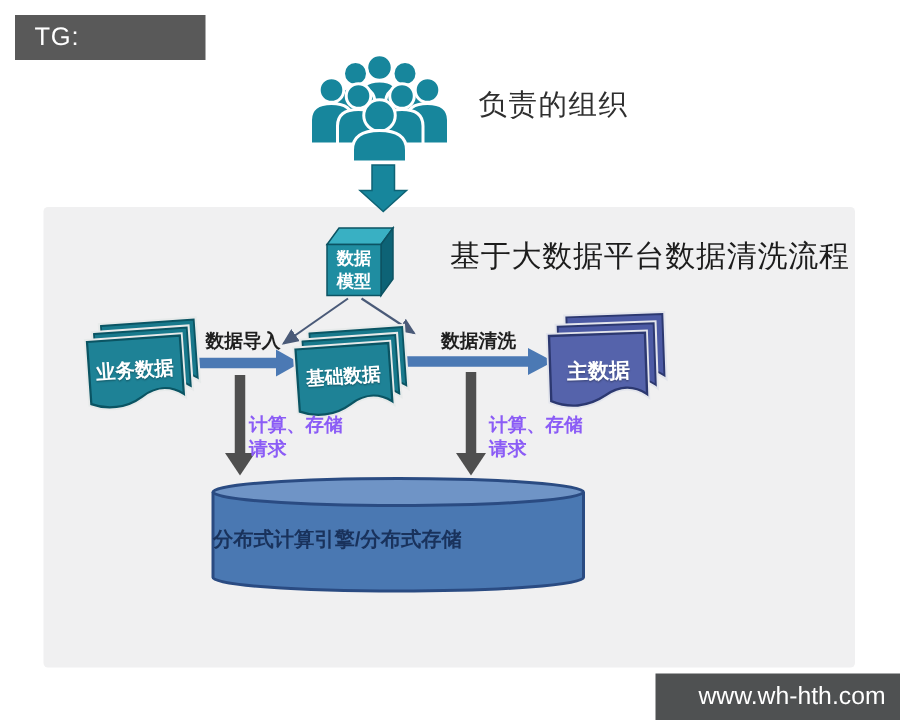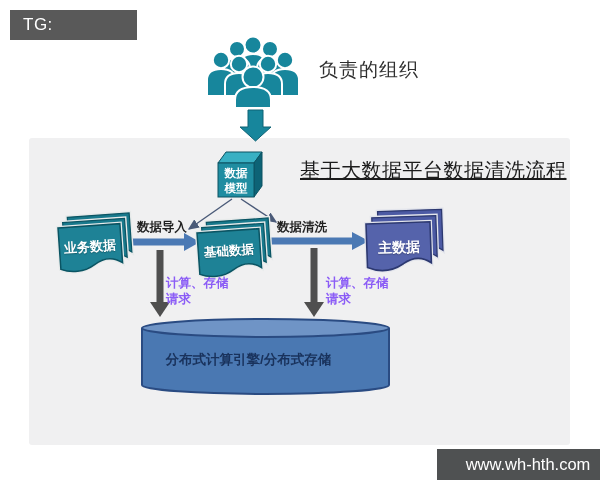--- a/index.html
+++ b/index.html
@@ -6,34 +6,34 @@
   .stage{position:relative;width:600px;height:480px;background:#ffffff;overflow:hidden;
          font-family:"Liberation Sans","DejaVu Sans",sans-serif;}
   .panel{position:absolute;left:29px;top:138px;width:541px;height:307px;background:#f0f0f1;border-radius:3px;z-index:1;}
   .shapes{position:absolute;left:0;top:0;width:600px;height:480px;z-index:2;}
   .lbl{position:absolute;z-index:3;color:#222;}
   .tg-badge{position:absolute;left:10px;top:10px;width:127px;height:30px;background:#595959;color:#fff;
             font-size:17px;line-height:30px;padding-left:13px;box-sizing:border-box;z-index:4;letter-spacing:.5px;}
   .site-badge{position:absolute;left:437px;top:449px;width:152px;height:31px;background:#4f5152;color:#fff;
             font-size:16.5px;line-height:31px;text-align:center;z-index:4;padding-left:15px;}
   .org-label{left:319px;top:57px;font-size:19px;color:#2f2f2f;font-weight:500;letter-spacing:1px;}
-  .panel-title{left:300px;top:157px;font-size:20px;color:#1c1c1c;font-weight:500;letter-spacing:.5px;text-decoration:underline;}
+  .panel-title{left:300px;top:157px;font-size:20px;color:#1c1c1c;font-weight:500;letter-spacing:.5px;}
   .cube-label{left:223px;top:166px;width:26px;text-align:center;font-size:11.5px;line-height:1.3;
               color:#fff;font-weight:600;}
   .doc-label{color:#fff;font-weight:700;text-align:center;text-shadow:0 1px 1px rgba(0,0,0,.25);}
   .biz-label{left:60px;top:238px;width:60px;font-size:13px;transform:rotate(-4deg);}
   .basic-label{left:200px;top:243px;width:58px;font-size:12.5px;transform:rotate(-4deg);}
   .master-label{left:371px;top:239px;width:56px;font-size:14px;transform:rotate(-2deg);}
   .edge-label{font-size:12.5px;font-weight:700;color:#1f1f1f;}
   .import-label{left:137px;top:219px;text-align:center;}
-  .clean-label{left:277px;top:219px;}
+  .clean-label{left:294px;top:219px;}
   .req{font-size:12.5px;font-weight:700;color:#8b5cf6;line-height:16px;}
   .req-left{left:166px;top:275px;}
   .req-right{left:326px;top:275px;}
-  .cyl-label{left:142px;top:351px;width:213px;text-align:center;font-size:13.5px;font-weight:700;color:#19325c;}
+  .cyl-label{left:142px;top:351px;width:213px;font-size:13.5px;font-weight:700;color:#19325c;}
 </style>
 </head>
 <body>
 
 <div class="stage">
 
   <div class="tg-badge">TG: MYYJJPP</div>
 
   <div class="panel"></div>
 

